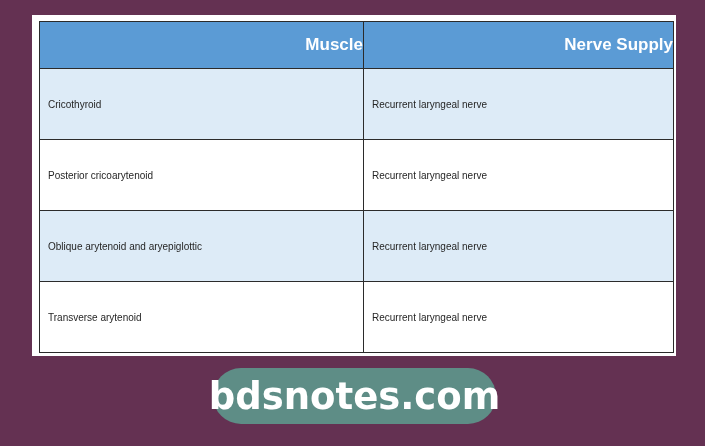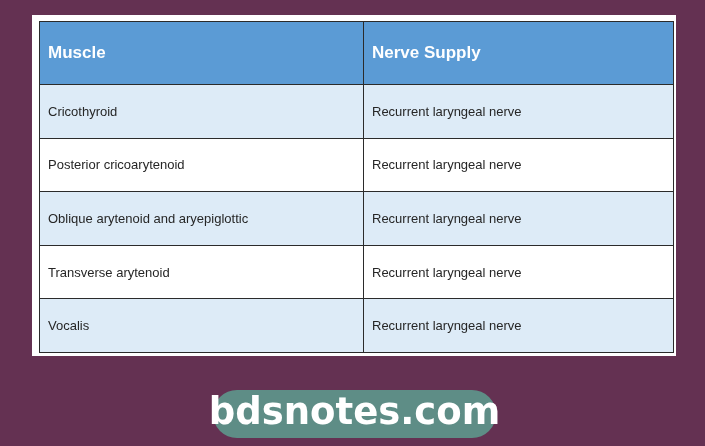--- a/index.html
+++ b/index.html
@@ -16,44 +16,44 @@
   table.nerves {
     position: absolute; left: 7px; top: 6px;
     width: 634px; height: 332px;
     border-collapse: collapse;
     table-layout: fixed;
   }
   table.nerves th, table.nerves td {
     border: 1px solid #2b2b2b;
     padding: 0 0 0 8px;
     text-align: left;
-    font-size: 13px;
+    font-size: 10px;
     color: #262626;
     white-space: nowrap;
   }
   table.nerves th {
     background: #5B9BD5;
     color: #ffffff;
     font-weight: bold;
     font-size: 17px;
-    text-align: left;
-    padding: 8px;
+    text-align: right;
+    padding: 0;
     height: 46px;
   }
   table.nerves td { height: 39px; }
   table.nerves tr:nth-child(odd) td { background: #DDEBF7; }
   table.nerves tr:nth-child(even) td { background: #ffffff; }
   col.c1 { width: 324px; }
   col.c2 { width: 310px; }
   .pill {
-    position: absolute; left: 213px; top: 390px;
-    width: 283px; height: 48px;
+    position: absolute; left: 213px; top: 368px;
+    width: 283px; height: 56px;
     background: #5E8D86;
     border-radius: 30px;
-    display: flex; align-items: flex-start; justify-content: center;
+    display: flex; align-items: center; justify-content: center;
   }
   .pill span {
     color: #ffffff; font-weight: bold; font-size: 37px;
     font-family: "DejaVu Sans", sans-serif;
     letter-spacing: 0px;
   }
 </style>
 </head>
 <body>
 
@@ -79,23 +79,19 @@
         <td>Recurrent laryngeal nerve</td>
       </tr>
       <tr>
         <td>Oblique arytenoid and aryepiglottic</td>
         <td>Recurrent laryngeal nerve</td>
       </tr>
       <tr>
         <td>Transverse arytenoid</td>
         <td>Recurrent laryngeal nerve</td>
       </tr>
-      <tr>
-        <td>Vocalis</td>
-        <td>Recurrent laryngeal nerve</td>
-      </tr>
     </tbody>
   </table>
 </div>
 
 <div class="pill">
   <span>bdsnotes.com</span>
 </div>
 
 </body></html>

